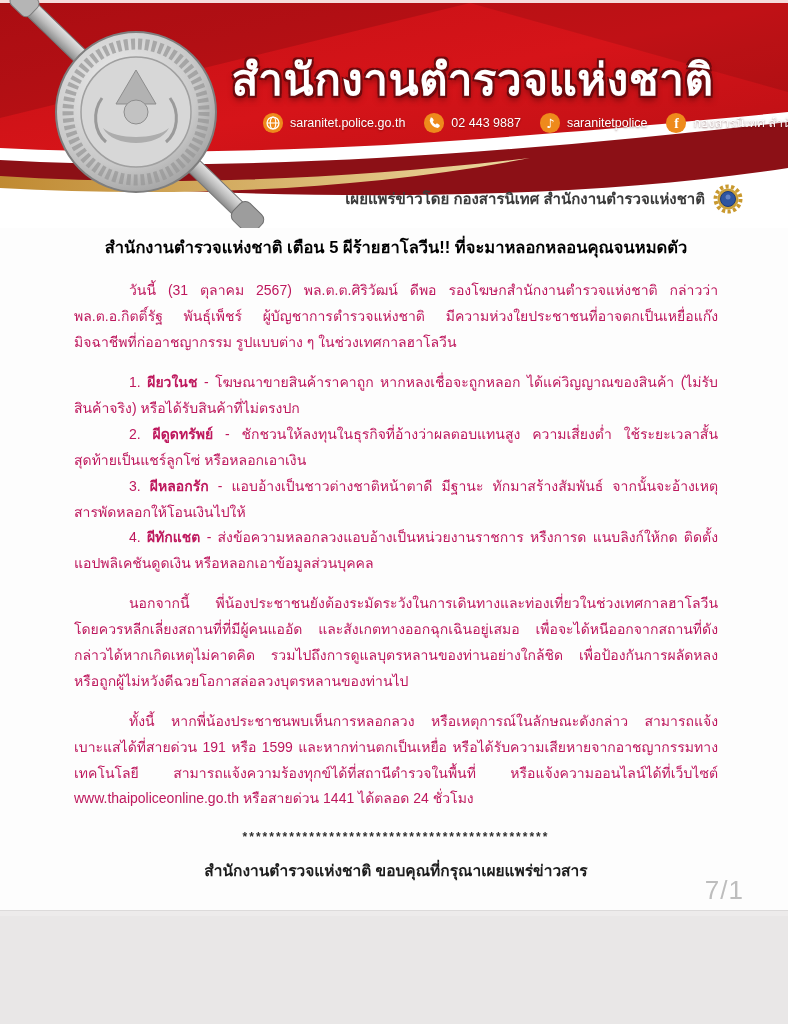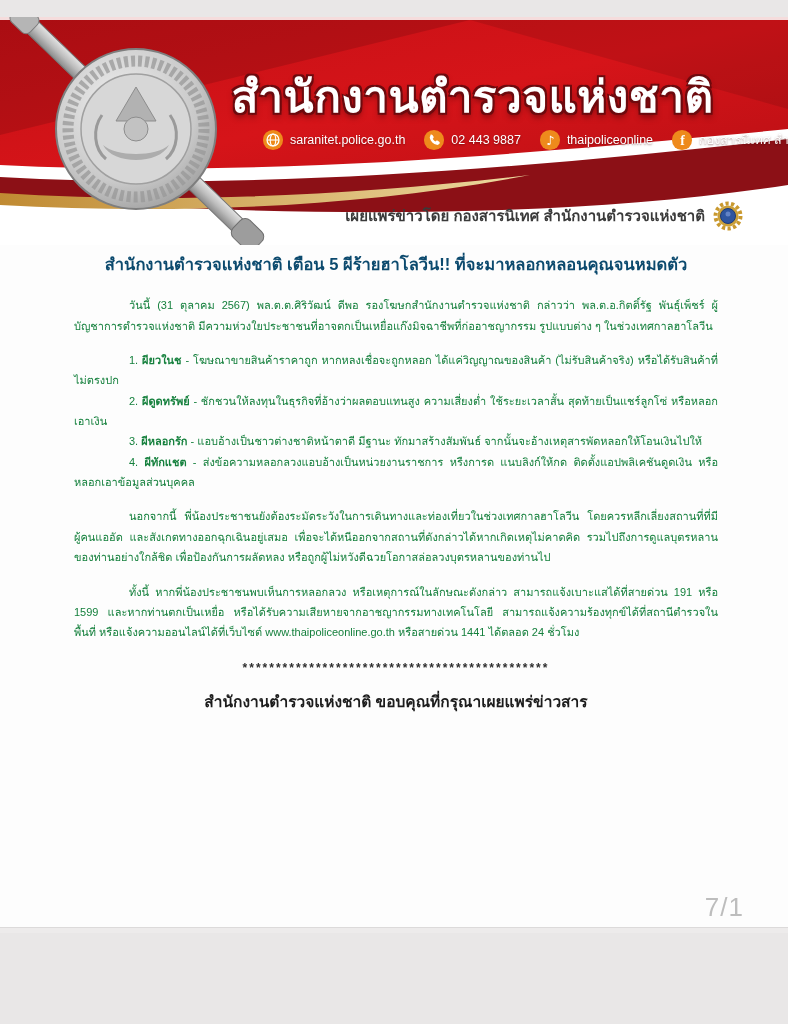--- a/index.html
+++ b/index.html
@@ -1,17 +1,17 @@
 <!DOCTYPE html>
 <html lang="th"><head>
 <meta charset="utf-8">
 <style>
   html,body{margin:0;padding:0;background:#e9e7e7;}
   .page{
-    position:relative;width:788px;height:916px;margin:17px auto;
+    position:relative;width:788px;height:916px;margin:0 auto;
     background:#fdfdfd;overflow:hidden;
     font-family:"Liberation Sans","DejaVu Sans",sans-serif;
     color:#1f1f1f;
   }
   
   .banner{position:absolute;top:0;left:0;width:788px;height:228px;}
   .banner svg{display:block;}
   .banner-title{
     position:absolute;top:44px;left:175px;right:18px;
     text-align:center;font-size:44px;font-weight:bold;color:#ffffff;
@@ -30,25 +30,25 @@
   .contact svg{display:block;}
   
   .published{
     position:absolute;top:184px;right:45px;
     display:flex;align-items:center;gap:8px;
   }
   .published .pub-text{font-size:15px;font-weight:bold;color:#3a3a3a;}
   
   .content{position:absolute;top:234px;left:74px;right:70px;}
   .doc-title{
-    text-align:center;font-size:16.5px;font-weight:bold;color:#0c4a6e;
+    text-align:center;font-size:16.5px;font-weight:bold;color:#000000;
     margin:0 0 18px 0;line-height:1.6;
   }
   .para{
-    margin:0;font-size:11px;line-height:1.85;color:#15803d;
+    margin:0;font-size:14px;line-height:1.85;color:#be185d;
     text-align:justify;text-indent:55px;
   }
   .gap-before{margin-top:14px;}
   .para b{font-weight:bold;}
   .separator{
     text-align:center;font-size:12px;letter-spacing:2px;color:#2e2e2e;
     margin-top:18px;font-weight:bold;white-space:nowrap;overflow:hidden;
   }
   .thanks{
     text-align:center;font-size:15.5px;font-weight:bold;color:#1c1c1c;
@@ -138,21 +138,21 @@
           <circle cx="12" cy="12" r="11" fill="#ee8a1c"></circle>
           <path d="M8.2 6.3c.6-.6 1.6-.5 2.1.2l1.1 1.6c.4.6.3 1.4-.2 1.9l-.6.6c.5 1.2 1.8 2.5 3 3l.6-.6c.5-.5 1.3-.6 1.9-.2l1.6 1.1c.7.5.8 1.5.2 2.1l-.7.7c-.6.6-1.4.8-2.2.6-3.8-1.1-6.5-3.8-7.6-7.6-.2-.8 0-1.6.6-2.2z" fill="#ffffff"></path>
         </svg>
         <span class="c-label">02 443 9887</span>
       </div>
       <div class="contact">
         <svg width="22" height="22" viewBox="0 0 24 24">
           <circle cx="12" cy="12" r="11" fill="#ee8a1c"></circle>
           <text x="12" y="17" text-anchor="middle" font-size="14" font-weight="bold" fill="#ffffff" font-family="DejaVu Sans, sans-serif">♪</text>
         </svg>
-        <span class="c-label">thaipoliceonline</span>
+        <span class="c-label">saranitetpolice</span>
       </div>
       <div class="contact">
         <svg width="22" height="22" viewBox="0 0 24 24">
           <circle cx="12" cy="12" r="11" fill="#ee8a1c"></circle>
           <text x="12.5" y="17.5" text-anchor="middle" font-size="15" font-weight="bold" fill="#ffffff" font-family="Liberation Serif, serif">f</text>
         </svg>
         <span class="c-label">กองสารนิเทศ สำนักงานตำรวจแห่งชาติ</span>
       </div>
     </div>
   </div>

